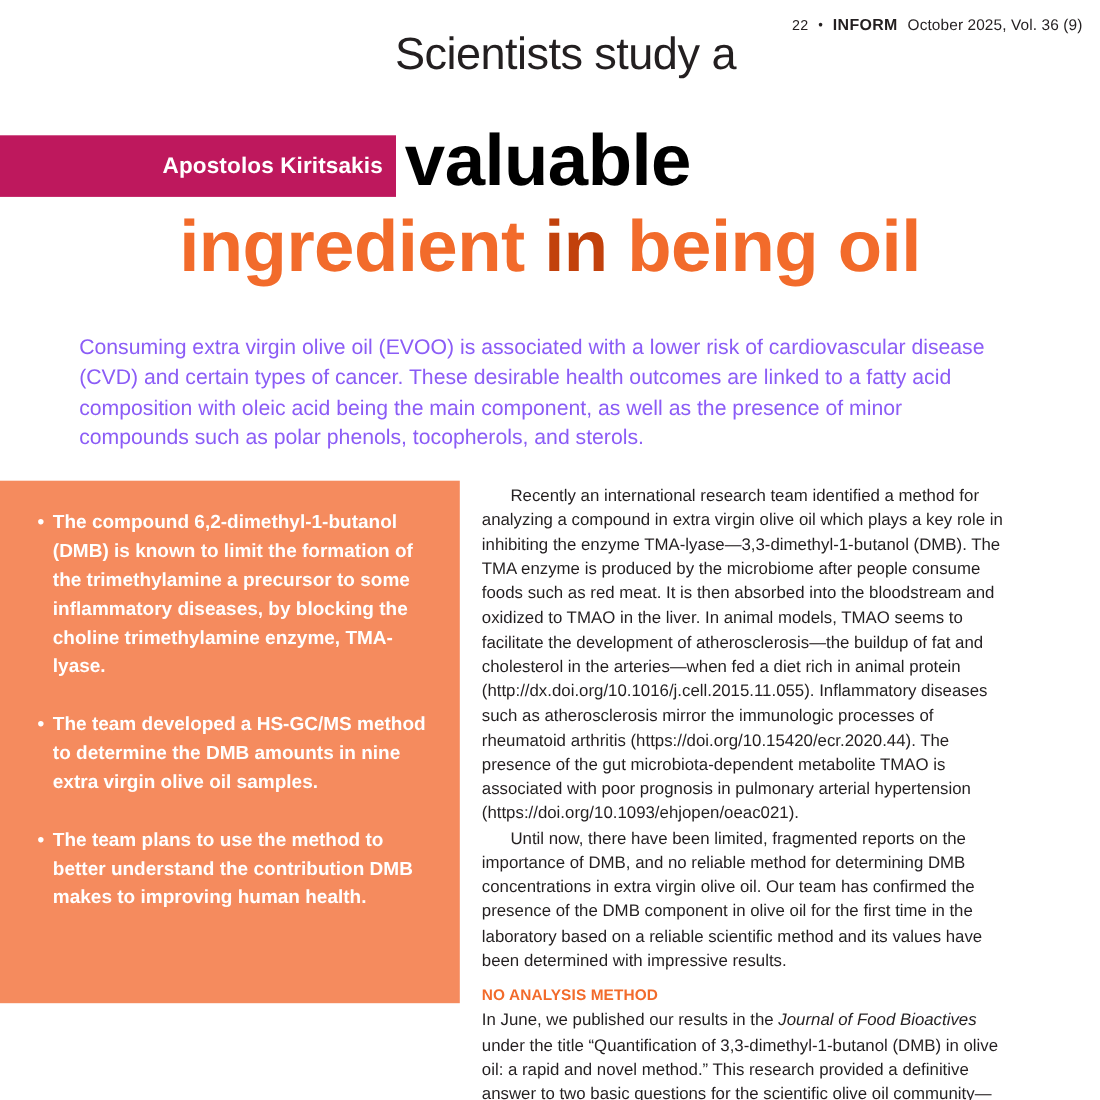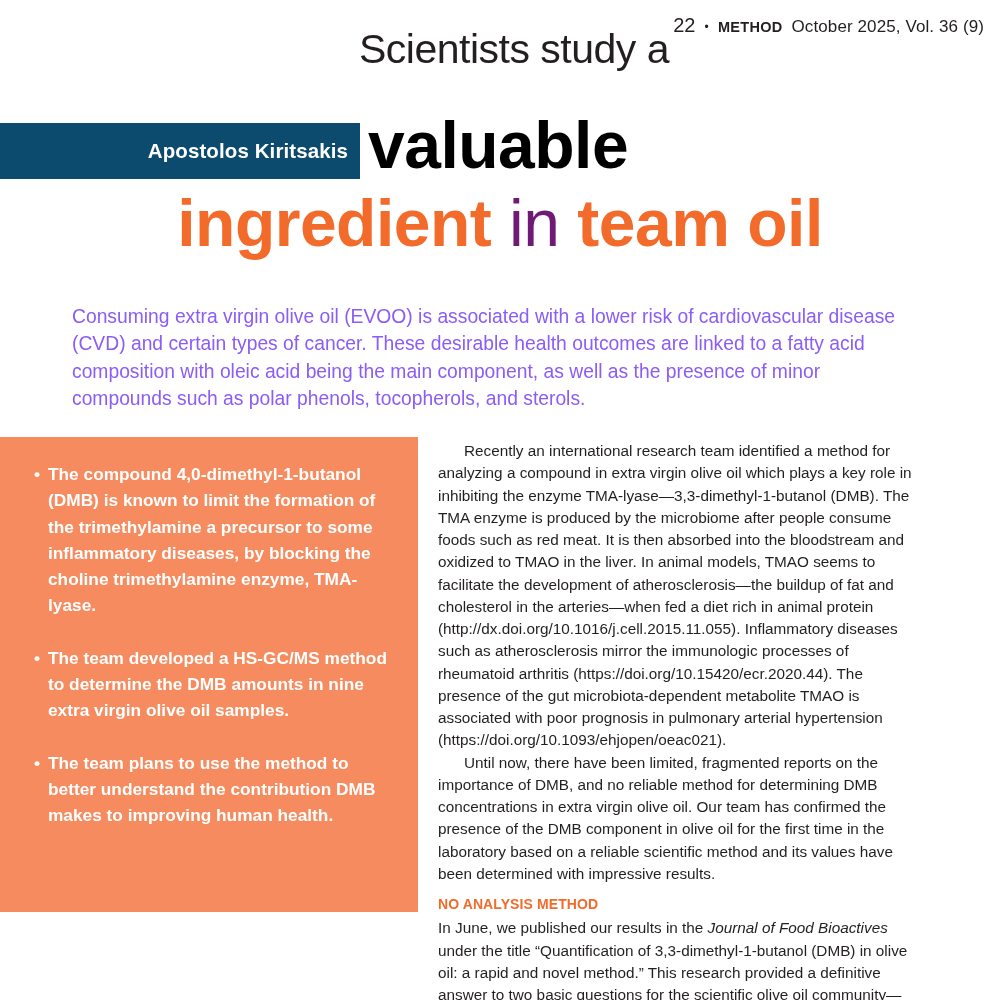--- a/index.html
+++ b/index.html
@@ -27,32 +27,32 @@
     position: absolute;
     top: 14px;
     right: 16px;
     display: flex;
     align-items: baseline;
     gap: 9px;
     font-size: 14.5px;
     color: #231f20;
     letter-spacing: 0.1px;
   }
-  .header .page-num { font-size: 20px; }
+  .header .page-num { font-size: 13px; }
   .header .dot {
     font-size: 12px;
     color: #231f20;
     transform: translateY(-1px);
   }
   .header .brand {
     font-weight: bold;
     letter-spacing: 0.3px;
     font-size: 14.5px;
   }
-  .header .issue { font-size: 17px; text-align: right; }
+  .header .issue { font-size: 14px; text-align: right; }
 
   
   .title-block {
     position: relative;
     height: 270px;
   }
   .title-line1 {
     position: absolute;
     top: 28px;
     left: 0;
@@ -65,21 +65,21 @@
     letter-spacing: -0.5px;
     padding-left: 28px;
     box-sizing: border-box;
   }
   .author-bar {
     position: absolute;
     top: 123px;
     left: 0;
     width: 360px;
     height: 56px;
-    background: #0c4a6e;
+    background: #be185d;
     display: flex;
     align-items: center;
     justify-content: flex-end;
     padding-right: 12px;
     box-sizing: border-box;
   }
   .author-bar .author-name {
     color: #ffffff;
     font-weight: bold;
     font-size: 20.5px;
@@ -99,21 +99,21 @@
     position: absolute;
     top: 190px;
     left: 0;
     width: 1000px;
     text-align: center;
     font-size: 66px;
     line-height: 1;
     letter-spacing: -0.5px;
   }
   .title-line3 .orange { color: #f26b2b; font-weight: bold; }
-  .title-line3 .black { color: #701a75; font-weight: normal; }
+  .title-line3 .black { color: #c2410c; font-weight: bold; }
 
   
   .deck {
     position: absolute;
     top: 303px;
     left: 72px;
     width: 840px;
     font-size: 19.3px;
     line-height: 1.42;
     color: #8b5cf6;
@@ -173,46 +173,46 @@
   .body-col em { font-style: italic; }
 </style>
 </head>
 <body>
 
 <div class="page">
 
   <div class="header">
     <span class="page-num">22</span>
     <span class="dot">•</span>
-    <span class="brand">METHOD</span>
+    <span class="brand">INFORM</span>
     <span class="issue">October 2025, Vol. 36 (9)</span>
   </div>
 
   <div class="title-block">
     <div class="title-line1">Scientists study a</div>
 
     <div class="author-bar">
       <span class="author-name">Apostolos Kiritsakis</span>
     </div>
 
     <div class="title-line2">valuable</div>
 
     <div class="title-line3">
       <span class="orange">ingredient</span>
       <span class="black">in</span>
-      <span class="orange">team oil</span>
+      <span class="orange">being oil</span>
     </div>
   </div>
 
   <div class="deck">Consuming extra virgin olive oil (EVOO) is associated with a lower risk of cardiovascular disease (CVD) and certain types of cancer. These desirable health outcomes are linked to a fatty acid composition with oleic acid being the main component, as well as the presence of minor compounds such as polar phenols, tocopherols, and sterols.</div>
 
   <div class="bullet-panel">
     <div class="bullet">
       <span class="dot">•</span>
-      <span>The compound 4,0-dimethyl-1-butanol (DMB) is known to limit the formation of the trimethylamine a precursor to some inflammatory diseases, by blocking the choline trimethylamine enzyme, TMA-lyase.</span>
+      <span>The compound 6,2-dimethyl-1-butanol (DMB) is known to limit the formation of the trimethylamine a precursor to some inflammatory diseases, by blocking the choline trimethylamine enzyme, TMA-lyase.</span>
     </div>
     <div class="bullet">
       <span class="dot">•</span>
       <span>The team developed a HS-GC/MS method to determine the DMB amounts in nine extra virgin olive oil samples.</span>
     </div>
     <div class="bullet">
       <span class="dot">•</span>
       <span>The team plans to use the method to better understand the contribution DMB makes to improving human health.</span>
     </div>
   </div>

